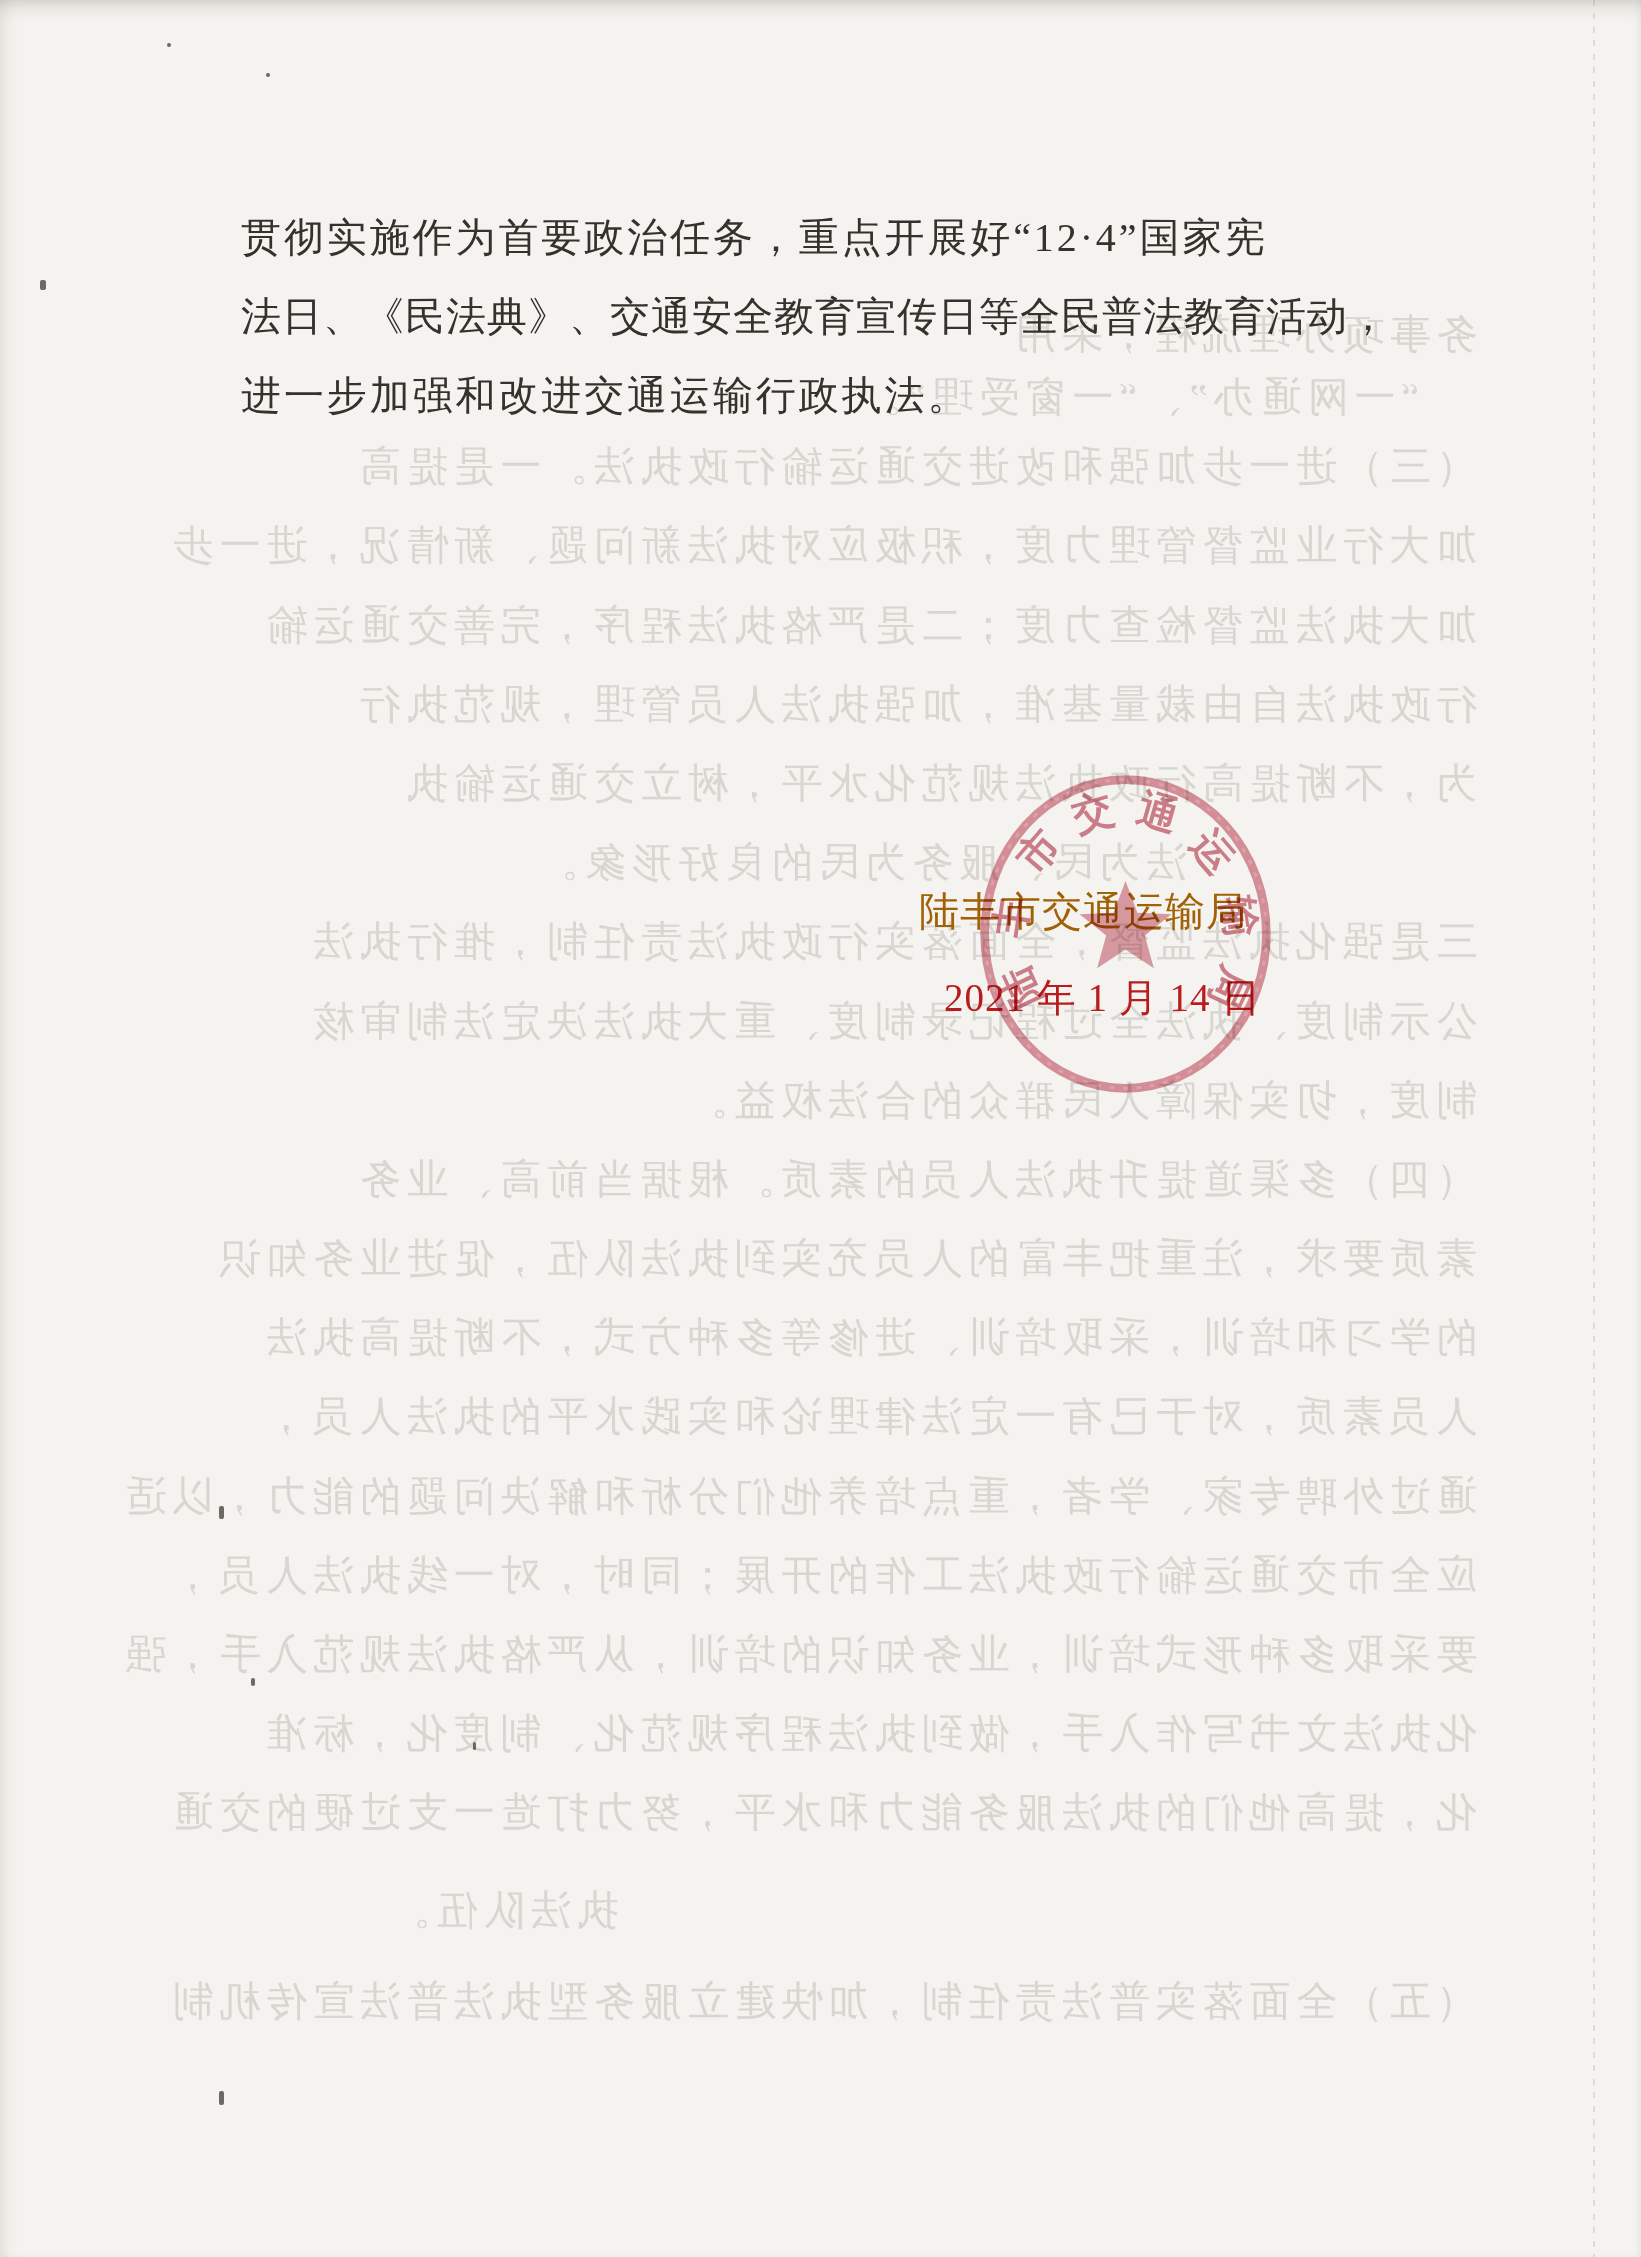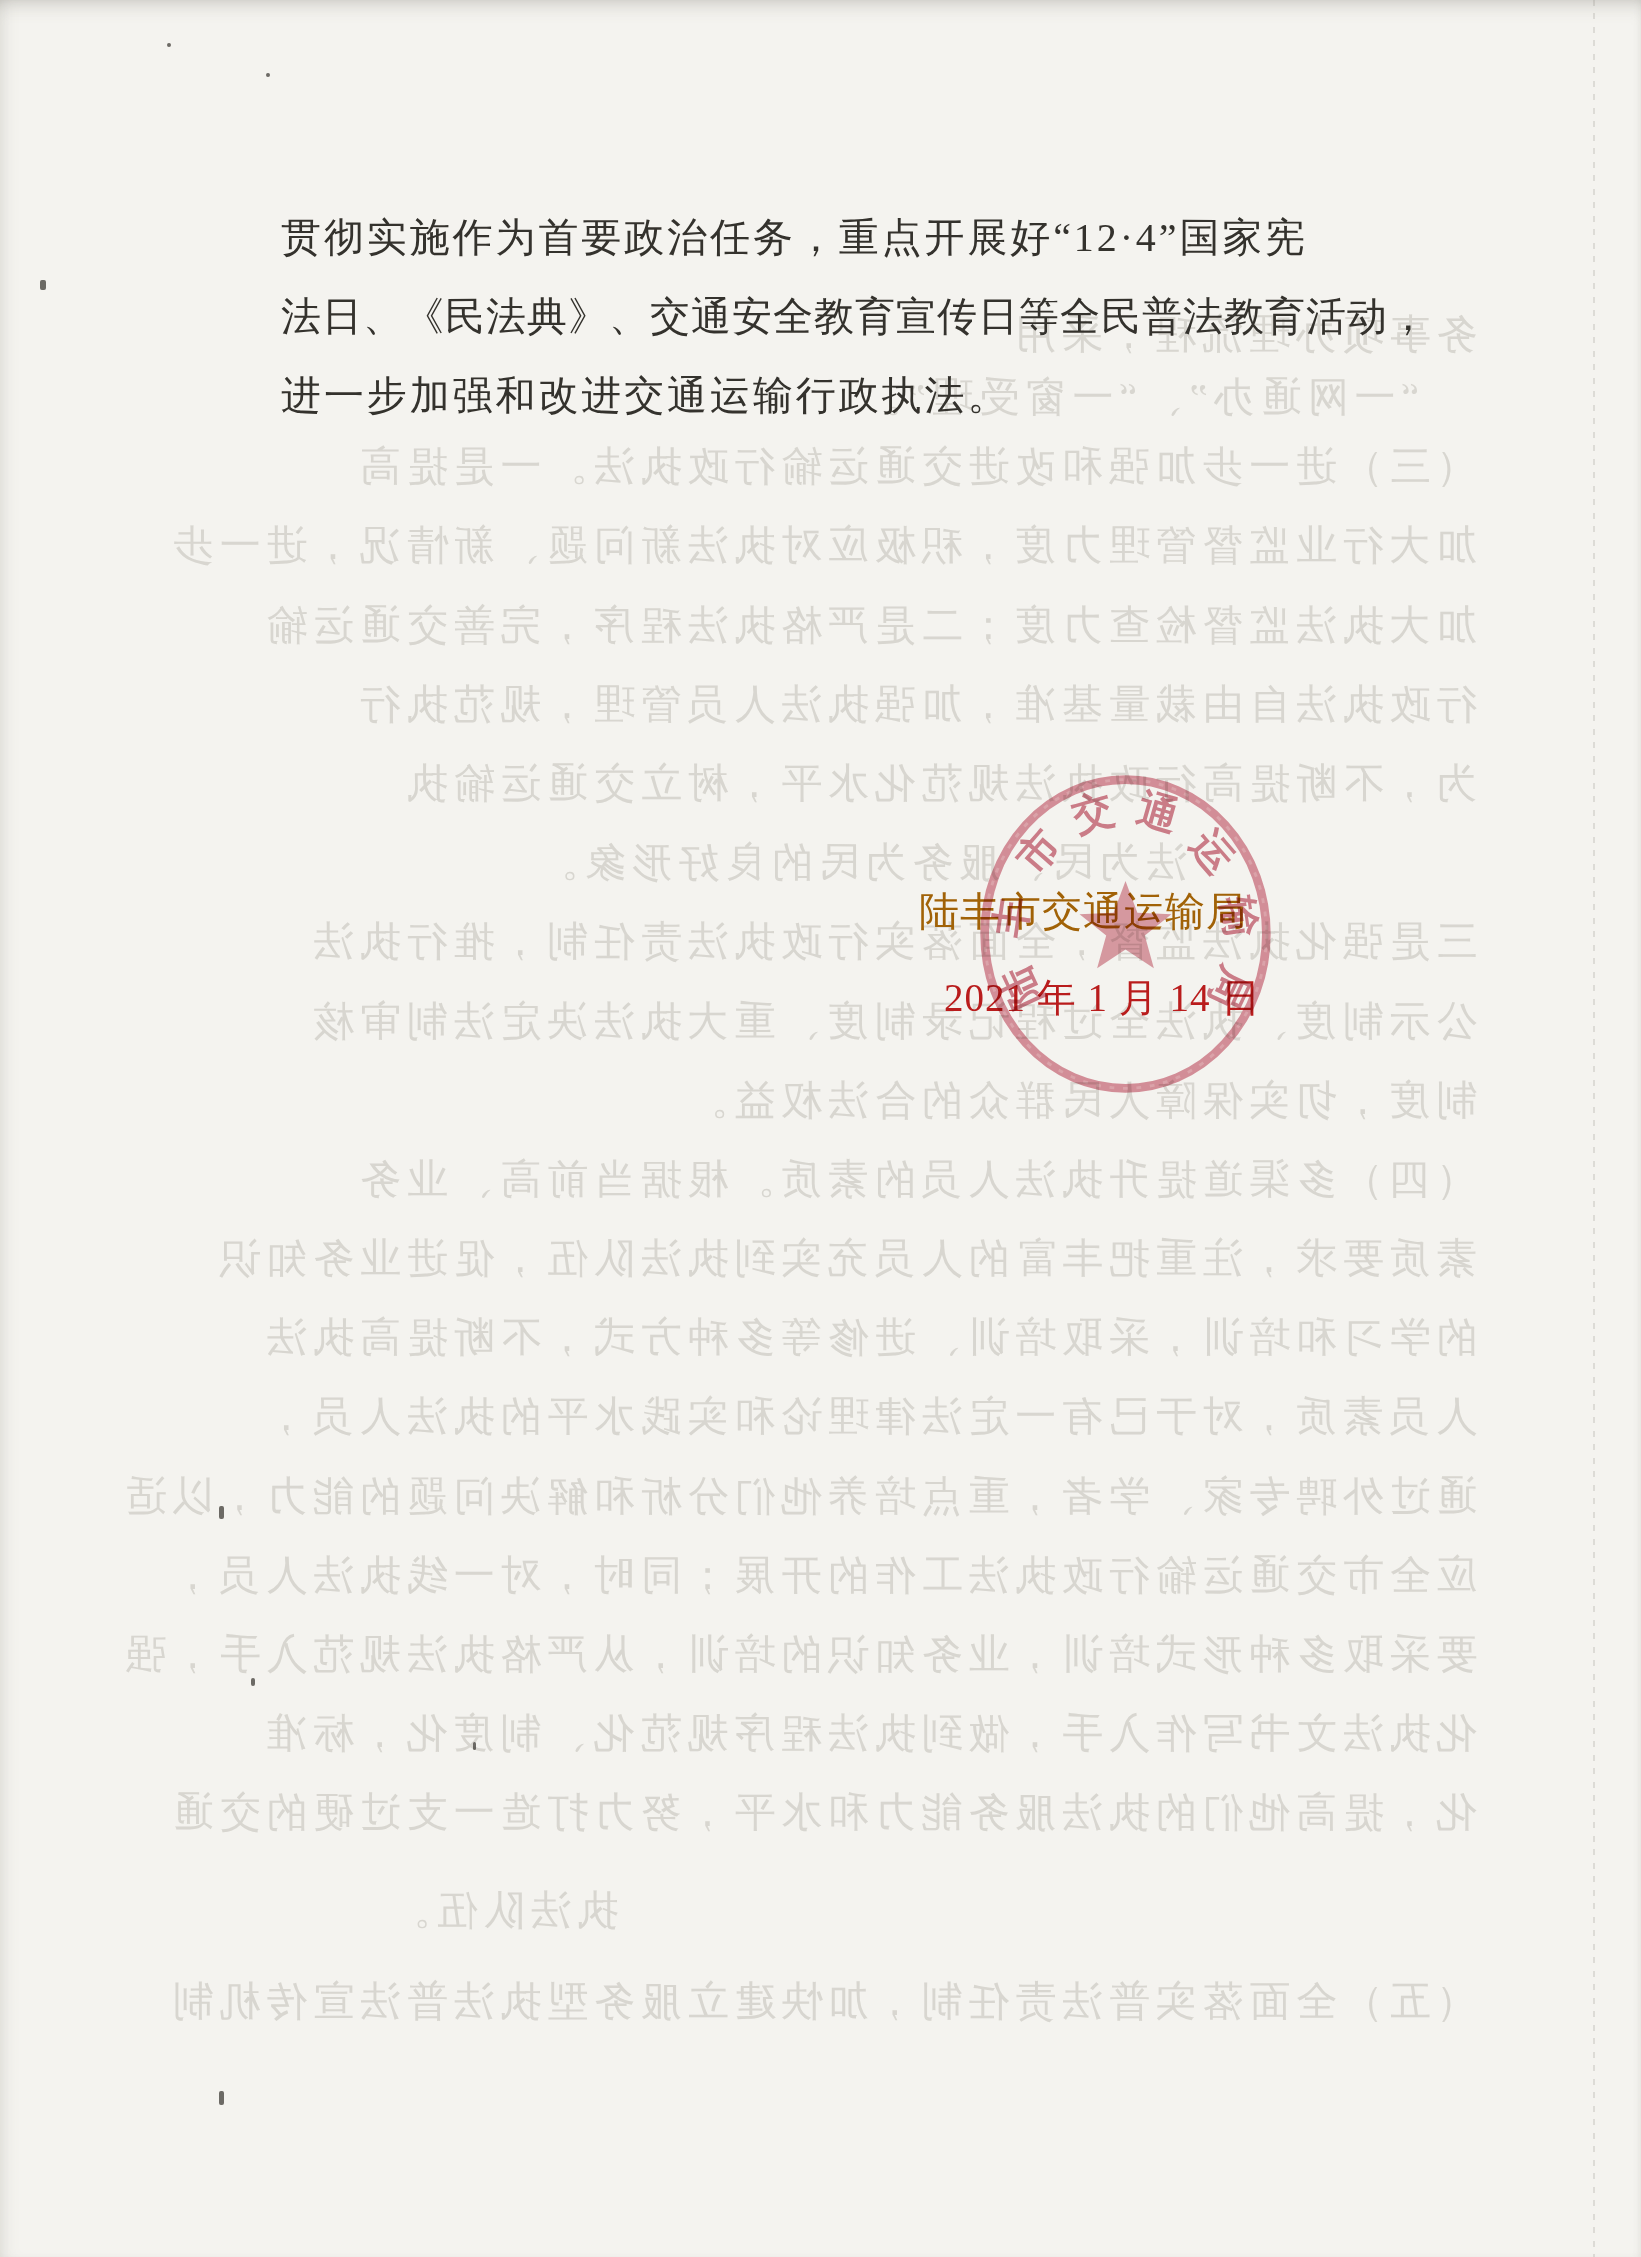--- a/index.html
+++ b/index.html
@@ -32,21 +32,21 @@
     font-size:41px;
     letter-spacing:5.8px;
     color:rgba(134,130,119,.26);
     font-weight:400;
   }
   
   .body-text{
     position:absolute;left:241px;top:198px;width:1168px;
     font-size:40px;line-height:79px;color:#34322d;
   }
-  .body-text .line{white-space:nowrap;margin-left:40px;}
+  .body-text .line{white-space:nowrap;}
   .body-text .line:nth-child(1){letter-spacing:2.9px;}
   .body-text .line:nth-child(2){letter-spacing:1px;}
   .body-text .line:nth-child(3){letter-spacing:2.9px;}
   .body-text .line:nth-child(4){letter-spacing:1.9px;}
   .signature{
     position:absolute;left:919px;top:884px;
     font-size:40px;letter-spacing:1px;color:#a16207;white-space:nowrap;
   }
   .dateline{
     position:absolute;left:944px;top:971px;

